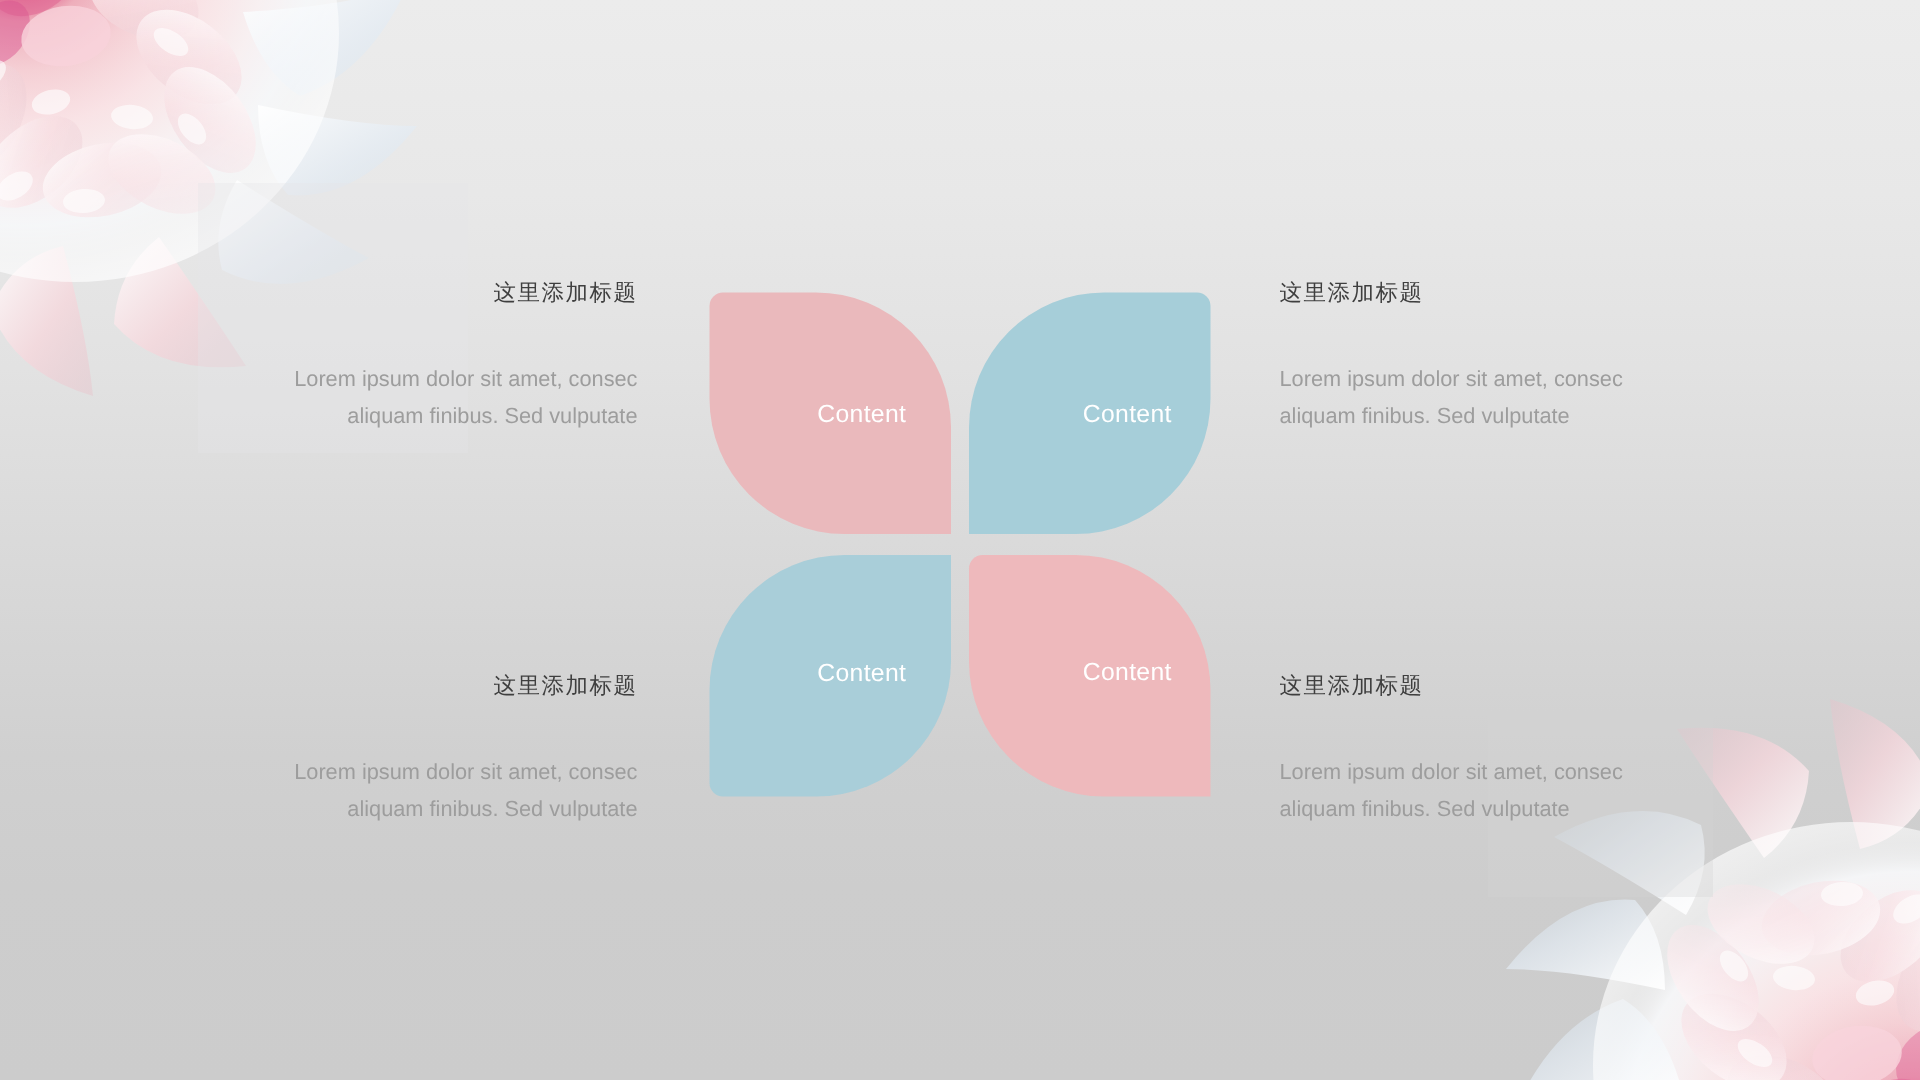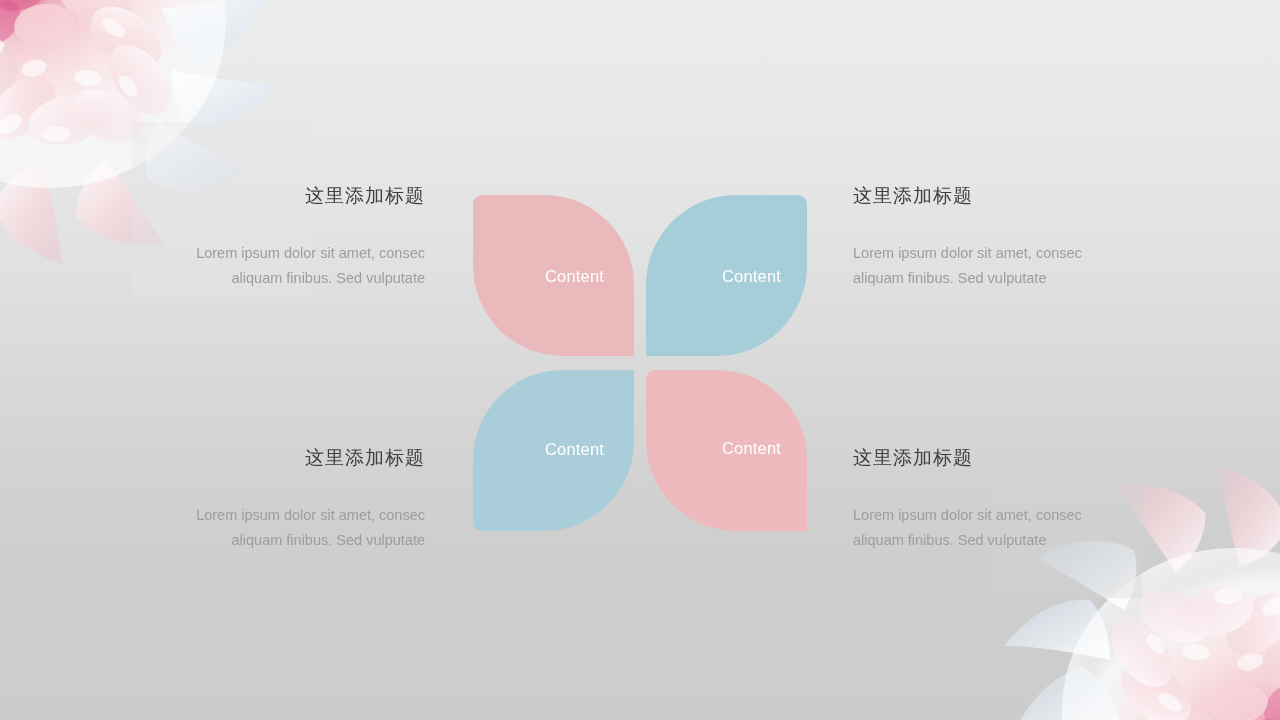--- a/index.html
+++ b/index.html
@@ -32,21 +32,21 @@
   .flower { position:absolute; pointer-events:none; }
 
   #flower-tl { left:-118px; top:-128px; width:430px; height:430px; }
   #flower-br { right:-112px; bottom:-128px; width:400px; height:400px; }
 
   .flower svg { width:100%; height:100%; display:block; }
 
   
   .text-block { position:absolute; width:256px; }
   .tb-title {
-    font-size:19px;
+    font-size:15px;
     color:#3f3f3f;
     line-height:22px;
     letter-spacing:1px;
     white-space:nowrap;
   }
   .tb-body {
     margin-top:34px;
     font-size:14.5px;
     line-height:25px;
     color:#9d9d9d;

